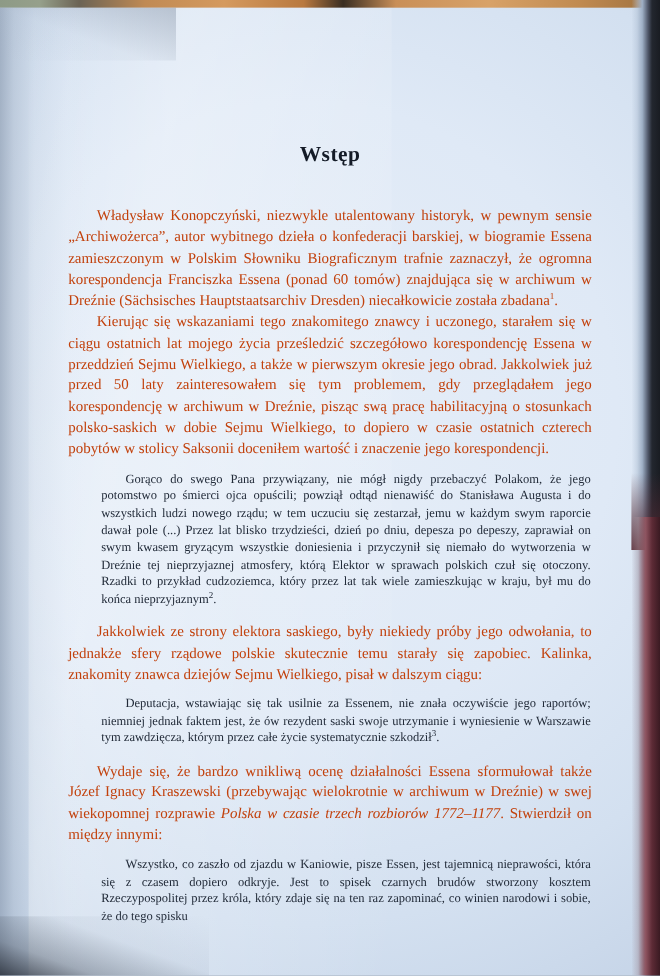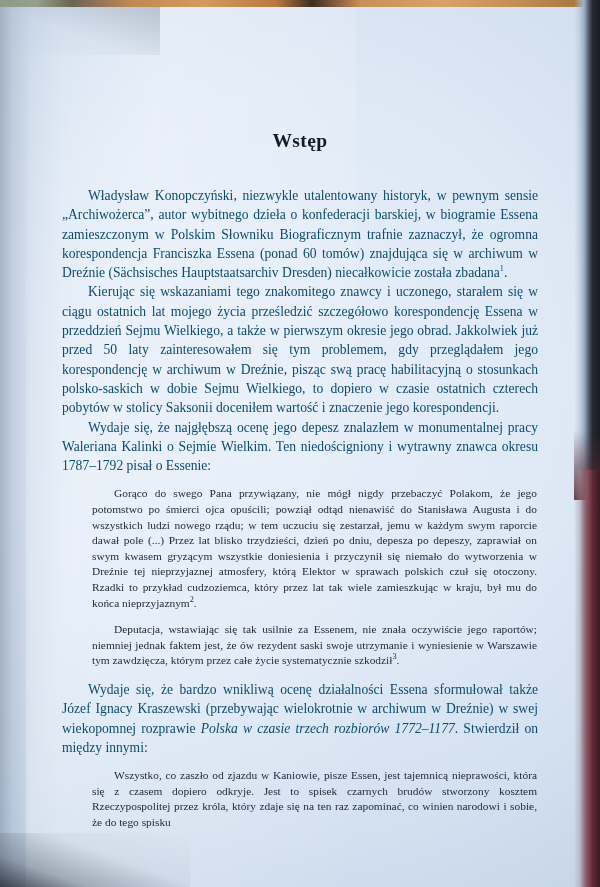--- a/index.html
+++ b/index.html
@@ -147,21 +147,21 @@
     letter-spacing: 0.4px;
     color: #141b27;
   }
 
   p.body-par {
     font-size: 13.6px;
     line-height: 19.3px;
     text-align: justify;
     text-indent: 26px;
     margin: 0;
-    color: #0c4a6e;
+    color: #c2410c;
     -webkit-hyphens: auto;
     hyphens: auto;
   }
 
   blockquote.quote-block {
     font-size: 11.4px;
     line-height: 15.6px;
     text-align: justify;
     margin: 11px 0 11px 0;
     padding: 0 1px 0 30px;
@@ -213,24 +213,24 @@
 
   <div class="content">
     <div class="text-col">
 
       <h1 class="chapter-title">Wstęp</h1>
 
       <p class="body-par"><span>Władysław Konopczyński, niezwykle utalentowany historyk, w pewnym sensie „Archiwożerca”, autor wybitnego dzieła o konfederacji barskiej, w biogramie Essena zamieszczonym w Polskim Słowniku Biograficznym trafnie zaznaczył, że ogromna korespondencja Franciszka Essena (ponad 60 tomów) znajdująca się w archiwum w Dreźnie (Sächsisches Hauptstaatsarchiv Dresden) niecałkowicie została zbadana</span><sup class="fn">1</sup><span>.</span></p>
 
       <p class="body-par">Kierując się wskazaniami tego znakomitego znawcy i uczonego, starałem się w ciągu ostatnich lat mojego życia prześledzić szczegółowo korespondencję Essena w przeddzień Sejmu Wielkiego, a także w pierwszym okresie jego obrad. Jakkolwiek już przed 50 laty zainteresowałem się tym problemem, gdy przeglądałem jego korespondencję w archiwum w Dreźnie, pisząc swą pracę habilitacyjną o stosunkach polsko-saskich w dobie Sejmu Wielkiego, to dopiero w czasie ostatnich czterech pobytów w stolicy Saksonii doceniłem wartość i znaczenie jego korespondencji.</p>
 
-      <p class="body-par">Wydaje się, że najgłębszą ocenę jego depesz znalazłem w monumentalnej pracy Waleriana Kalinki o Sejmie Wielkim. Ten niedościgniony i wytrawny znawca okresu 1787–1792 pisał o Essenie:</p>
 
       <blockquote class="quote-block"><span>Gorąco do swego Pana przywiązany, nie mógł nigdy przebaczyć Polakom, że jego potomstwo po śmierci ojca opuścili; powziął odtąd nienawiść do Stanisława Augusta i do wszystkich ludzi nowego rządu; w tem uczuciu się zestarzał, jemu w każdym swym raporcie dawał pole (...) Przez lat blisko trzydzieści, dzień po dniu, depesza po depeszy, zaprawiał on swym kwasem gryzącym wszystkie doniesienia i przyczynił się niemało do wytworzenia w Dreźnie tej nieprzyjaznej atmosfery, którą Elektor w sprawach polskich czuł się otoczony. Rzadki to przykład cudzoziemca, który przez lat tak wiele zamieszkując w kraju, był mu do końca nieprzyjaznym</span><sup class="fn">2</sup><span>.</span></blockquote>
 
+      <p class="body-par">Jakkolwiek ze strony elektora saskiego, były niekiedy próby jego odwołania, to jednakże sfery rządowe polskie skutecznie temu starały się zapobiec. Kalinka, znakomity znawca dziejów Sejmu Wielkiego, pisał w dalszym ciągu:</p>
 
       <blockquote class="quote-block"><span>Deputacja, wstawiając się tak usilnie za Essenem, nie znała oczywiście jego raportów; niemniej jednak faktem jest, że ów rezydent saski swoje utrzymanie i wyniesienie w Warszawie tym zawdzięcza, którym przez całe życie systematycznie szkodził</span><sup class="fn">3</sup><span>.</span></blockquote>
 
       <p class="body-par"><span>Wydaje się, że bardzo wnikliwą ocenę działalności Essena sformułował także Józef Ignacy Kraszewski (przebywając wielokrotnie w archiwum w Dreźnie) w swej wiekopomnej rozprawie </span><em class="work-title">Polska w czasie trzech rozbiorów 1772–1177</em><span>. Stwierdził on między innymi:</span></p>
 
       <blockquote class="quote-block">Wszystko, co zaszło od zjazdu w Kaniowie, pisze Essen, jest tajemnicą nieprawości, która się z czasem dopiero odkryje. Jest to spisek czarnych brudów stworzony kosztem Rzeczypospolitej przez króla, który zdaje się na ten raz zapominać, co winien narodowi i sobie, że do tego spisku</blockquote>
 
     </div>
   </div>
 

